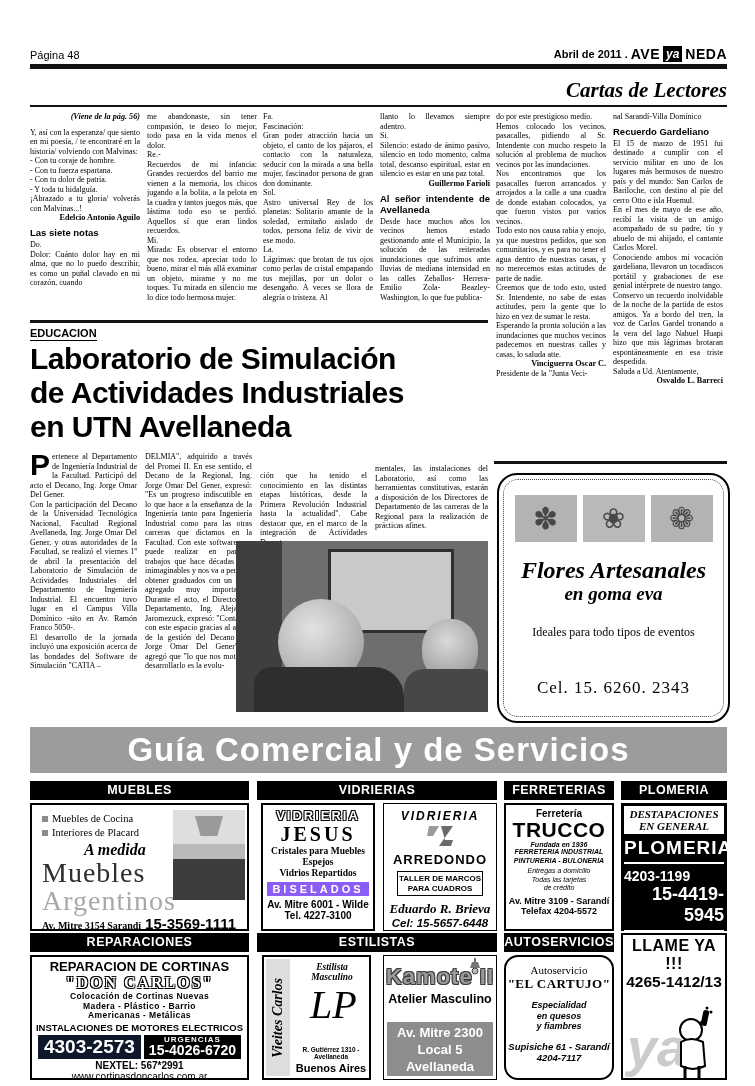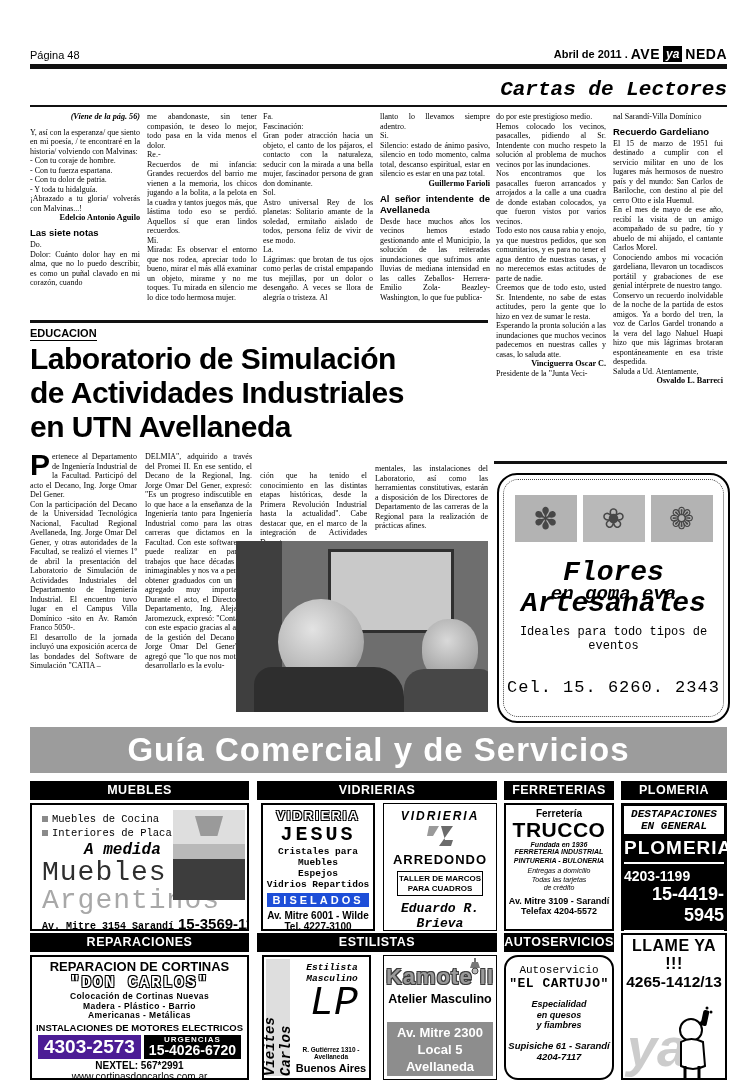--- a/index.html
+++ b/index.html
@@ -1,20 +1,20 @@
 <!DOCTYPE html>
 <html><head>
 <meta charset="utf-8">
 <style>
   html,body{margin:0;padding:0;background:#e8e8e8;}
   #page{position:relative;width:755px;height:1086px;background:#ffffff;overflow:hidden;
         font-family:"Liberation Serif",serif;color:#000;}
   .abs{position:absolute;}
   .sans{font-family:"Liberation Sans",sans-serif;}
-  .serif{font-family:Liberation Mono, monospace;}
+  .serif{font-family:Liberation Serif, serif;}
   .pre{white-space:pre-line;}
   .just{text-align:justify;}
   .ctr{text-align:center;}
   .rule{background:#111;}
   
   .lcol{font-size:8px;line-height:9.5px;overflow:hidden;}
   .lsig{font-weight:bold;text-align:right;font-size:8.2px;line-height:10px;}
   .lhead{font-family:"Liberation Sans",sans-serif;font-weight:bold;font-size:9.5px;line-height:11px;margin-top:4px;margin-bottom:2px;}
   .cont-note{font-style:italic;font-weight:bold;text-align:right;font-size:8.2px;margin-bottom:6px;}
   
@@ -141,21 +141,21 @@
       <div style="width:62px;height:47px;background:#b3b3b3;display:flex;align-items:center;justify-content:center;">
           <span class="flower" style="font-size:30px;">✽</span>
         </div>
       <div style="width:62px;height:47px;background:#b9b9b9;display:flex;align-items:center;justify-content:center;">
           <span class="flower" style="font-size:28px;">❀</span>
         </div>
       <div style="width:62px;height:47px;background:#b3b3b3;display:flex;align-items:center;justify-content:center;">
           <span class="flower" style="font-size:30px;">❁</span>
         </div>
     </div>
-    <div class="abs serif ctr" style="left:0;top:82px;width:100%;font-size:28px;font-weight:bold;font-style:italic;">Flores Artesanales</div>
+    <div class="abs serif ctr" style="left:0;top:82px;width:100%;font-size:24px;font-weight:bold;font-style:italic;">Flores Artesanales</div>
     <div class="abs serif ctr" style="left:0;top:108px;width:100%;font-size:19px;font-weight:bold;font-style:italic;">en goma eva</div>
     <div class="abs serif ctr" style="left:0;top:150px;width:100%;font-size:12px;">Ideales para todo tipos de eventos</div>
     <div class="abs serif ctr" style="left:0;top:203px;width:100%;font-size:17px;letter-spacing:1px;">Cel. 15. 6260. 2343</div>
   </div>
 
   <div class="abs sans ctr" style="left:30px;top:727px;width:697px;height:46px;background:#9c9c9c;color:#fff;font-size:33px;font-weight:bold;line-height:46px;letter-spacing:1px;">Guía Comercial y de Servicios</div>
 
   <div class="abs cat" style="left:30px;top:781px;width:219px;">MUEBLES</div>
   <div class="abs cat" style="left:257px;top:781px;width:240px;">VIDRIERIAS</div>
   <div class="abs cat" style="left:504px;top:781px;width:110px;">FERRETERIAS</div>
@@ -175,21 +175,21 @@
       <span class="sans" style="font-size:15px;font-weight:bold;">15-3569-1111</span>
     </div>
   </div>
 
   <div class="abs adbox ctr" style="left:261px;top:803px;width:114px;height:128px;">
     <div class="sans outline-black" style="font-size:13px;font-weight:bold;letter-spacing:2px;margin-top:3px;">VIDRIERIA</div>
     <div class="serif" style="font-size:20px;font-weight:bold;letter-spacing:3px;">JESUS</div>
     <div class="serif pre" style="font-size:9.5px;font-weight:bold;line-height:11px;">Cristales para Muebles
 Espejos
 Vidrios Repartidos</div>
-    <div class="sans" style="background:#1d4ed8;color:#fff;font-size:11px;font-weight:bold;letter-spacing:3px;margin:3px 4px;padding:1px 3px;">BISELADOS</div>
+    <div class="sans" style="background:#8b5cf6;color:#fff;font-size:11px;font-weight:bold;letter-spacing:3px;margin:3px 4px;padding:1px 3px;">BISELADOS</div>
     <div class="sans" style="font-size:10px;font-weight:bold;">Av. Mitre 6001 - Wilde</div>
     <div class="sans" style="font-size:10px;font-weight:bold;">Tel. 4227-3100</div>
   </div>
 
   <div class="abs ctr" style="left:383px;top:803px;width:114px;height:128px;border:1.5px solid #000;box-sizing:border-box;background:#fff;overflow:hidden;">
     <div class="sans" style="font-size:12px;font-weight:bold;font-style:italic;letter-spacing:2px;margin-top:5px;">VIDRIERIA</div>
     <svg width="34" height="24" viewBox="0 0 34 24" style="margin:1px auto 0;">
       <polygon points="6,2 16,2 10,12 4,12" fill="#9a9a9a"></polygon>
       <polygon points="18,2 30,2 16,22 28,22 30,16 22,16" fill="#6b6b6b"></polygon>
     </svg>
@@ -227,21 +227,21 @@
   <div class="abs cat" style="left:504px;top:933px;width:110px;">AUTOSERVICIOS</div>
 
   <div class="abs adbox ctr" style="left:30px;top:955px;width:219px;height:125px;">
     <div class="sans" style="font-size:13px;font-weight:800;margin-top:2px;">REPARACION DE CORTINAS</div>
     <div class="serif outline-black" style="font-size:16px;font-weight:900;letter-spacing:2px;">"DON CARLOS"</div>
     <div class="sans pre" style="font-size:8.5px;font-weight:bold;line-height:9.5px;letter-spacing:.4px;">Colocación de Cortinas Nuevas
 Madera - Plástico - Barrio
 Americanas - Metálicas</div>
     <div class="sans" style="font-size:9.5px;font-weight:900;margin-top:1px;">INSTALACIONES DE MOTORES ELECTRICOS</div>
     <div style="display:flex;justify-content:center;gap:3px;margin-top:2px;">
-      <div class="sans" style="background:#4c1d95;color:#fff;font-size:19px;font-weight:900;padding:1px 6px;">4303-2573</div>
+      <div class="sans" style="background:#0f172a;color:#fff;font-size:19px;font-weight:900;padding:1px 6px;">4303-2573</div>
       <div style="background:#000;color:#fff;padding:0 5px;">
         <div class="sans" style="font-size:8px;font-weight:bold;letter-spacing:1px;">URGENCIAS</div>
         <div class="sans" style="font-size:14px;font-weight:900;line-height:13px;">15-4026-6720</div>
       </div>
     </div>
     <div class="sans" style="font-size:10px;font-weight:bold;margin-top:1px;">NEXTEL: 567*2991</div>
     <div class="sans" style="font-size:10px;font-weight:normal;">www.cortinasdoncarlos.com.ar</div>
 
   </div>
 

